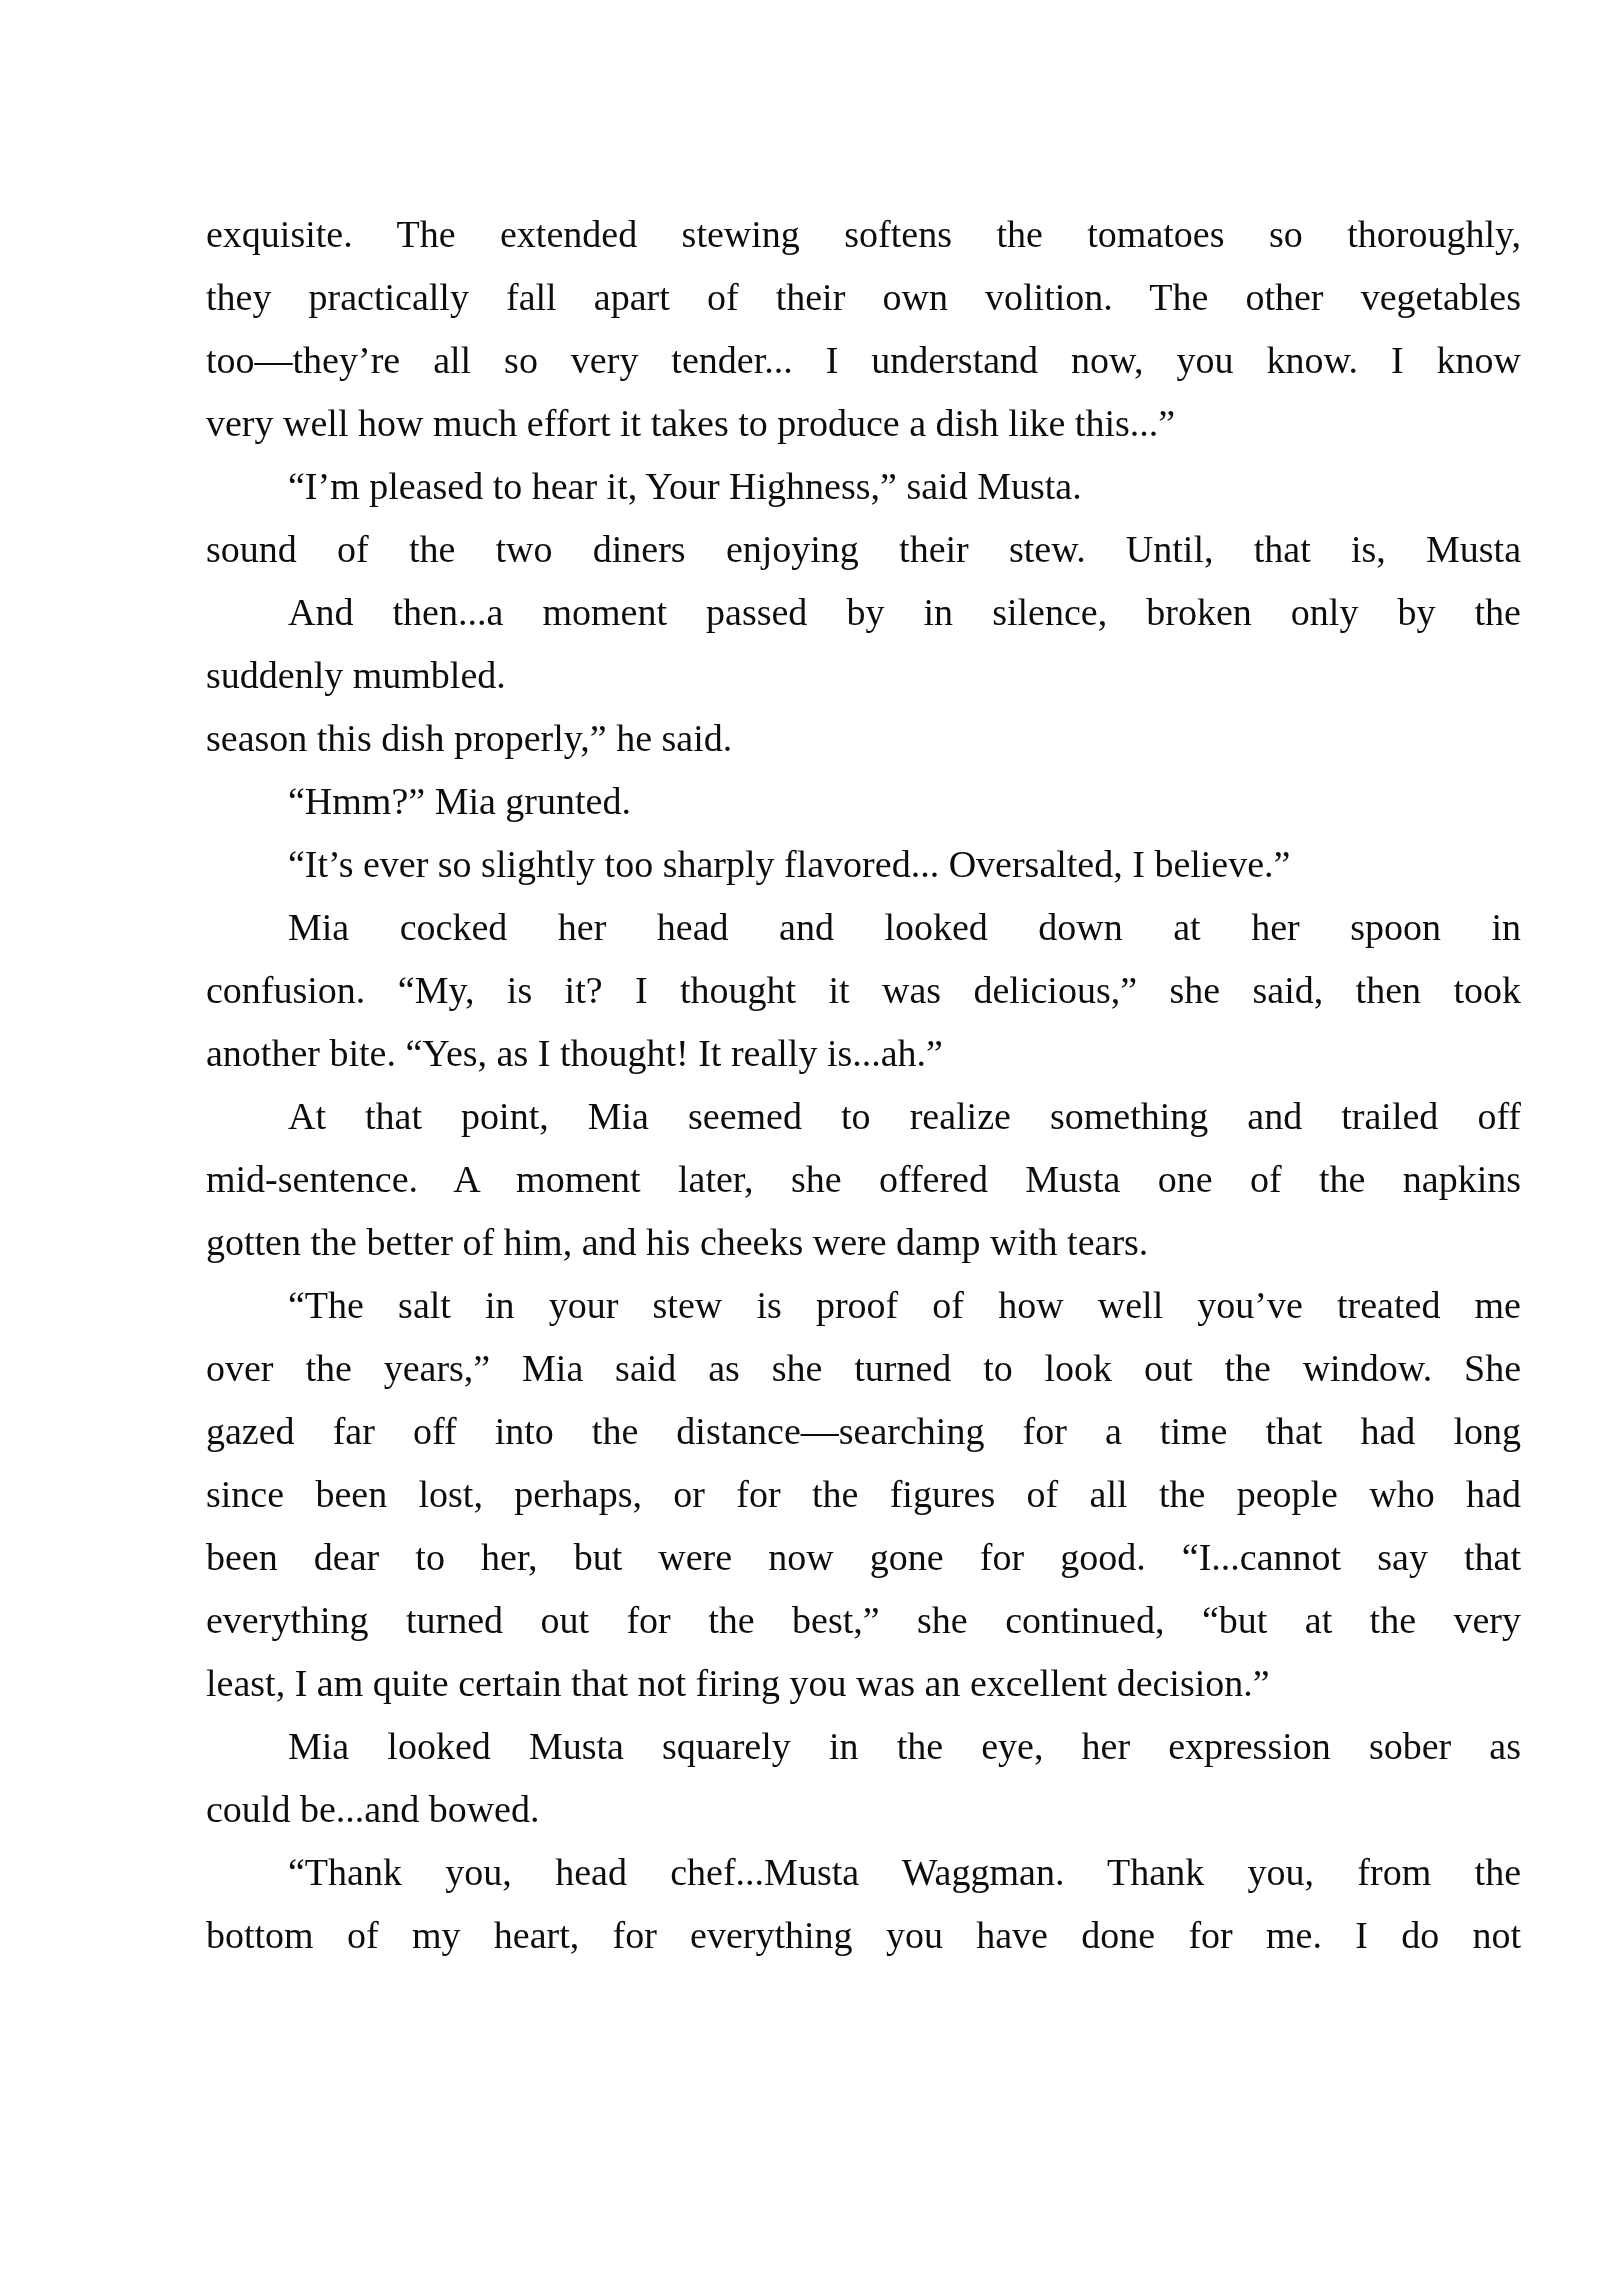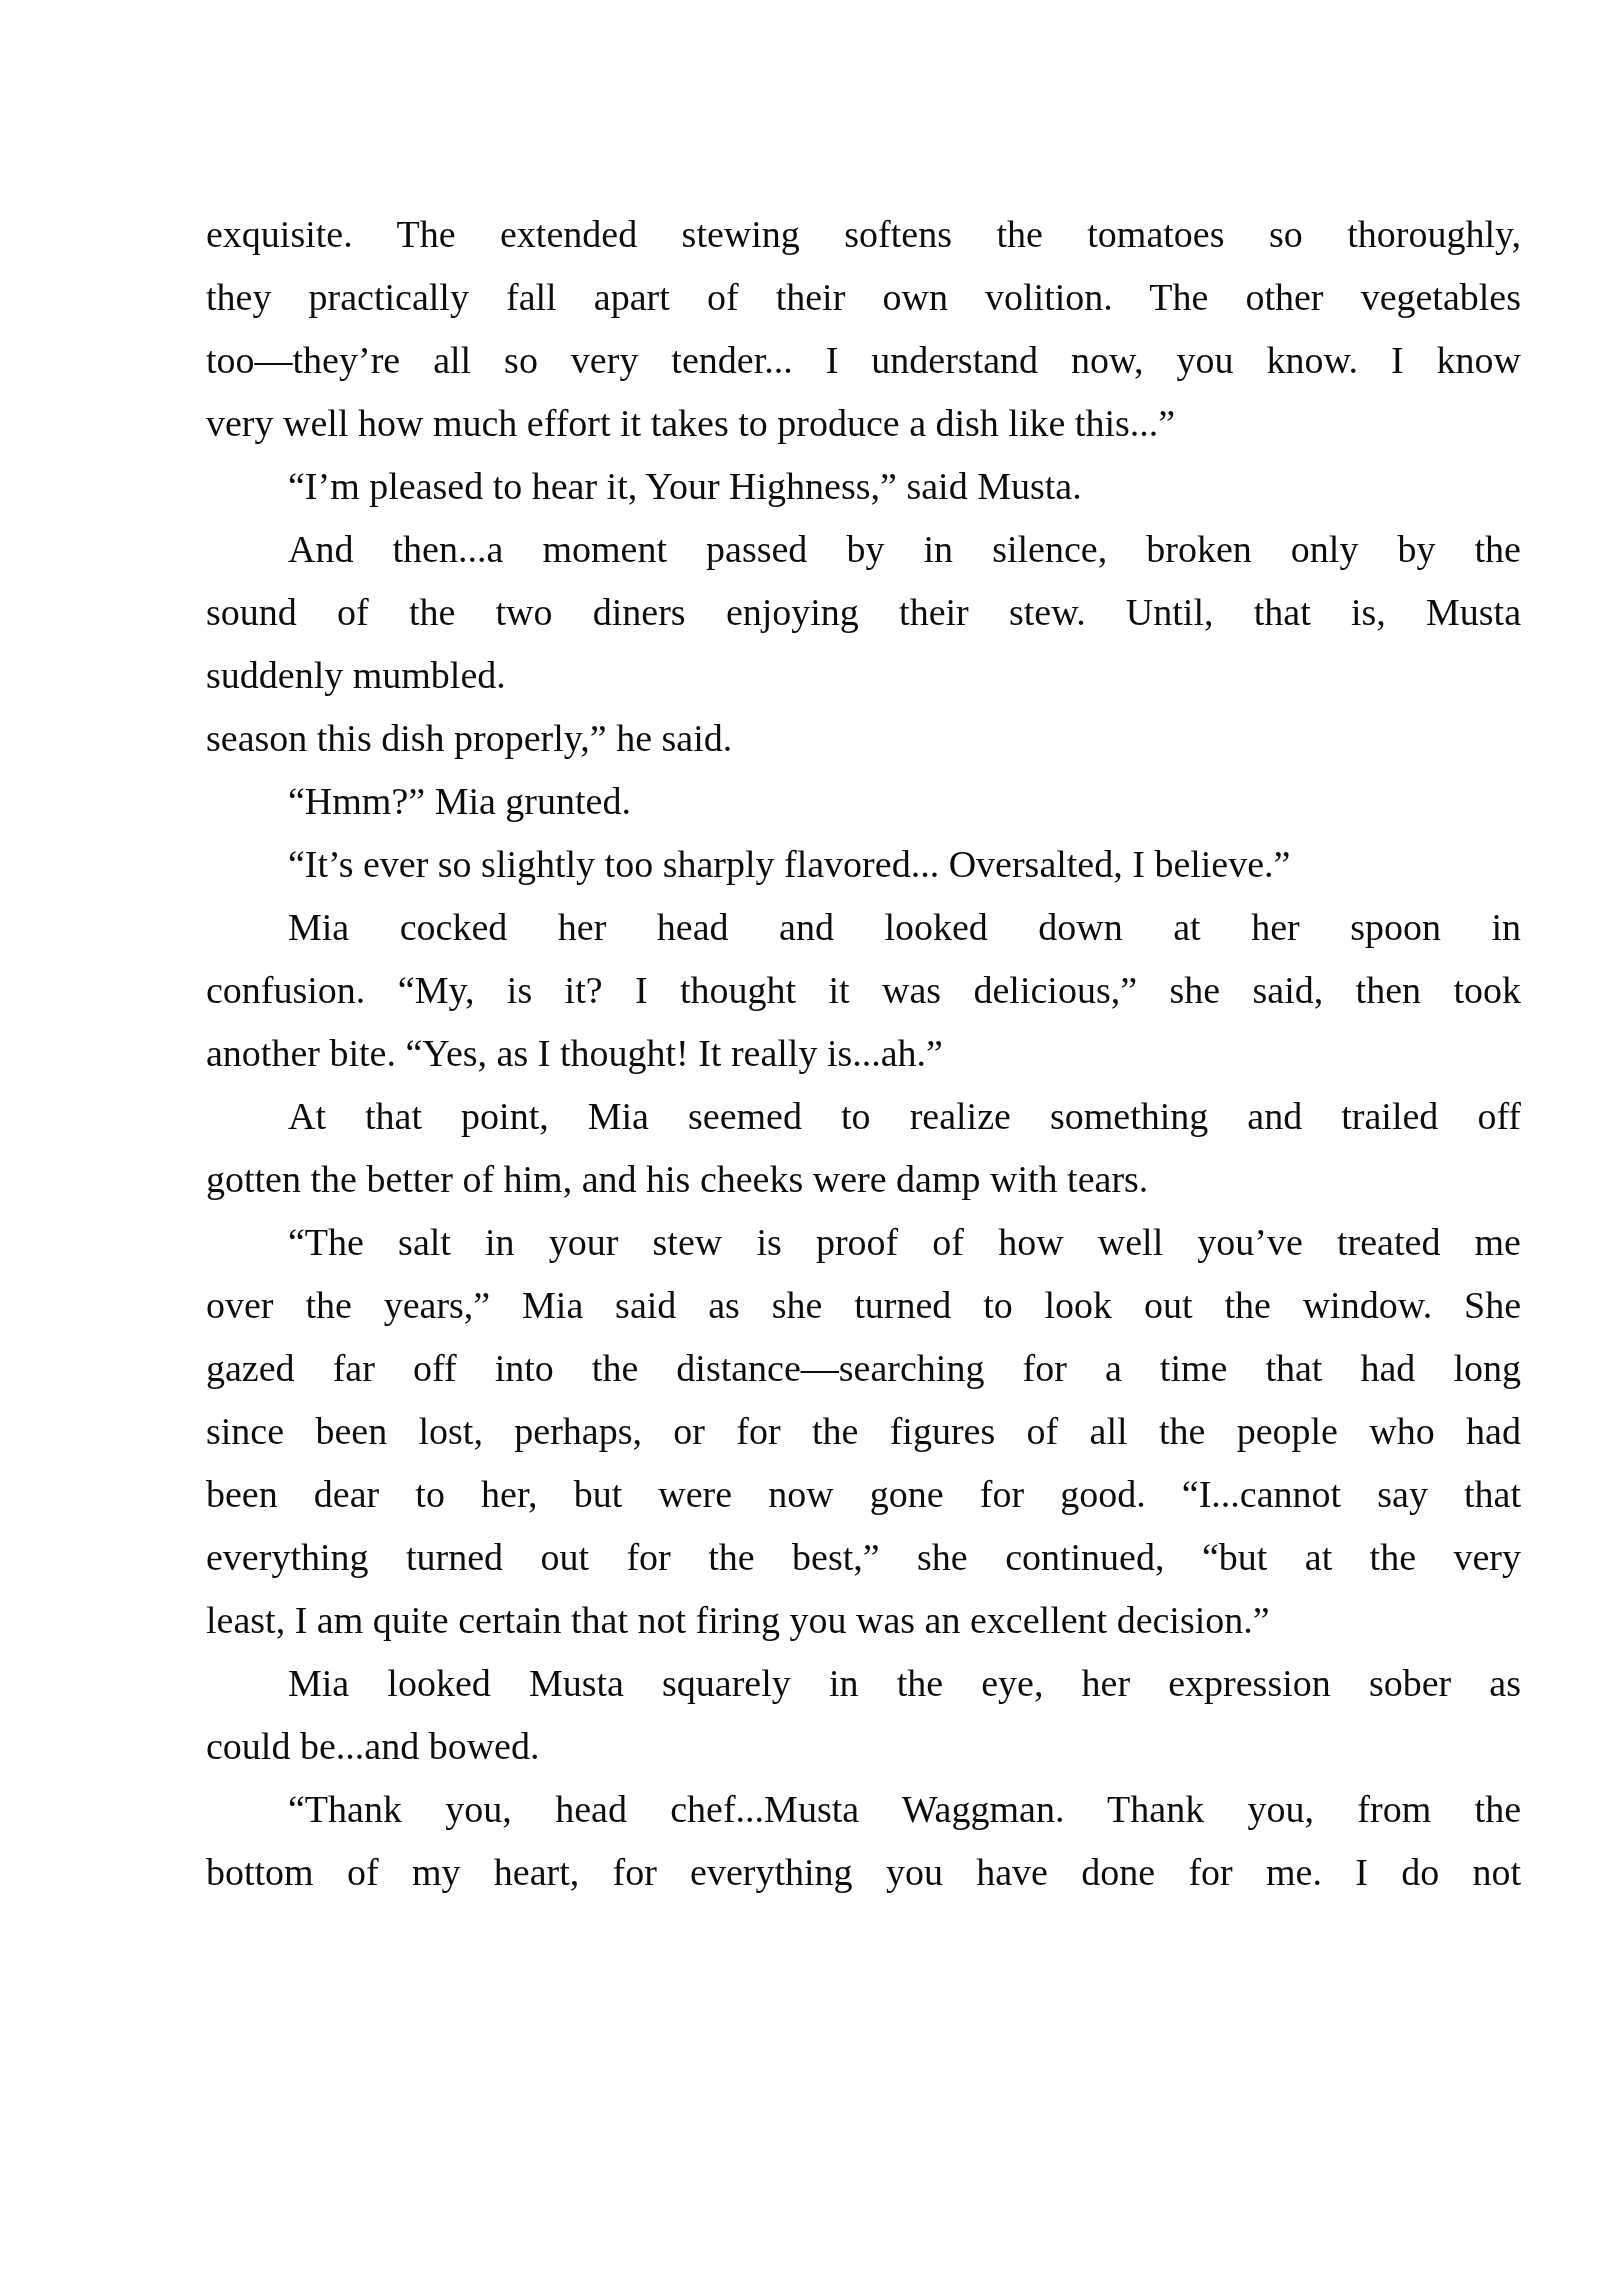--- a/index.html
+++ b/index.html
@@ -46,30 +46,31 @@
 </head>
 <body style="background: rgb(255, 255, 255);">
 
 <div class="page">
   <div class="text-block" style="color: rgb(13, 13, 13);">
       <div class="line">exquisite. The extended stewing softens the tomatoes so thoroughly,</div>
       <div class="line">they practically fall apart of their own volition. The other vegetables</div>
       <div class="line">too—they’re all so very tender... I understand now, you know. I know</div>
       <div class="line last">very well how much effort it takes to produce a dish like this...”</div>
       <div class="line indent last">“I’m pleased to hear it, Your Highness,” said Musta.</div>
+      <div class="line">sound of the two diners enjoying their stew. Until, that is, Musta</div>
       <div class="line indent">And then...a moment passed by in silence, broken only by the</div>
-      <div class="line">sound of the two diners enjoying their stew. Until, that is, Musta</div>
       <div class="line last">suddenly mumbled.</div>
       <div class="line last">season this dish properly,” he said.</div>
       <div class="line indent last">“Hmm?” Mia grunted.</div>
       <div class="line indent last">“It’s ever so slightly too sharply flavored... Oversalted, I believe.”</div>
       <div class="line indent">Mia cocked her head and looked down at her spoon in</div>
       <div class="line">confusion. “My, is it? I thought it was delicious,” she said, then took</div>
       <div class="line last">another bite. “Yes, as I thought! It really is...ah.”</div>
       <div class="line indent">At that point, Mia seemed to realize something and trailed off</div>
+      <div class="line">mid-sentence. A moment later, she offered Musta one of the napkins</div>
       <div class="line last">gotten the better of him, and his cheeks were damp with tears.</div>
       <div class="line indent">“The salt in your stew is proof of how well you’ve treated me</div>
       <div class="line">over the years,” Mia said as she turned to look out the window. She</div>
       <div class="line">gazed far off into the distance—searching for a time that had long</div>
       <div class="line">since been lost, perhaps, or for the figures of all the people who had</div>
       <div class="line">been dear to her, but were now gone for good. “I...cannot say that</div>
       <div class="line">everything turned out for the best,” she continued, “but at the very</div>
       <div class="line last">least, I am quite certain that not firing you was an excellent decision.”</div>
       <div class="line indent">Mia looked Musta squarely in the eye, her expression sober as</div>
       <div class="line last">could be...and bowed.</div>

